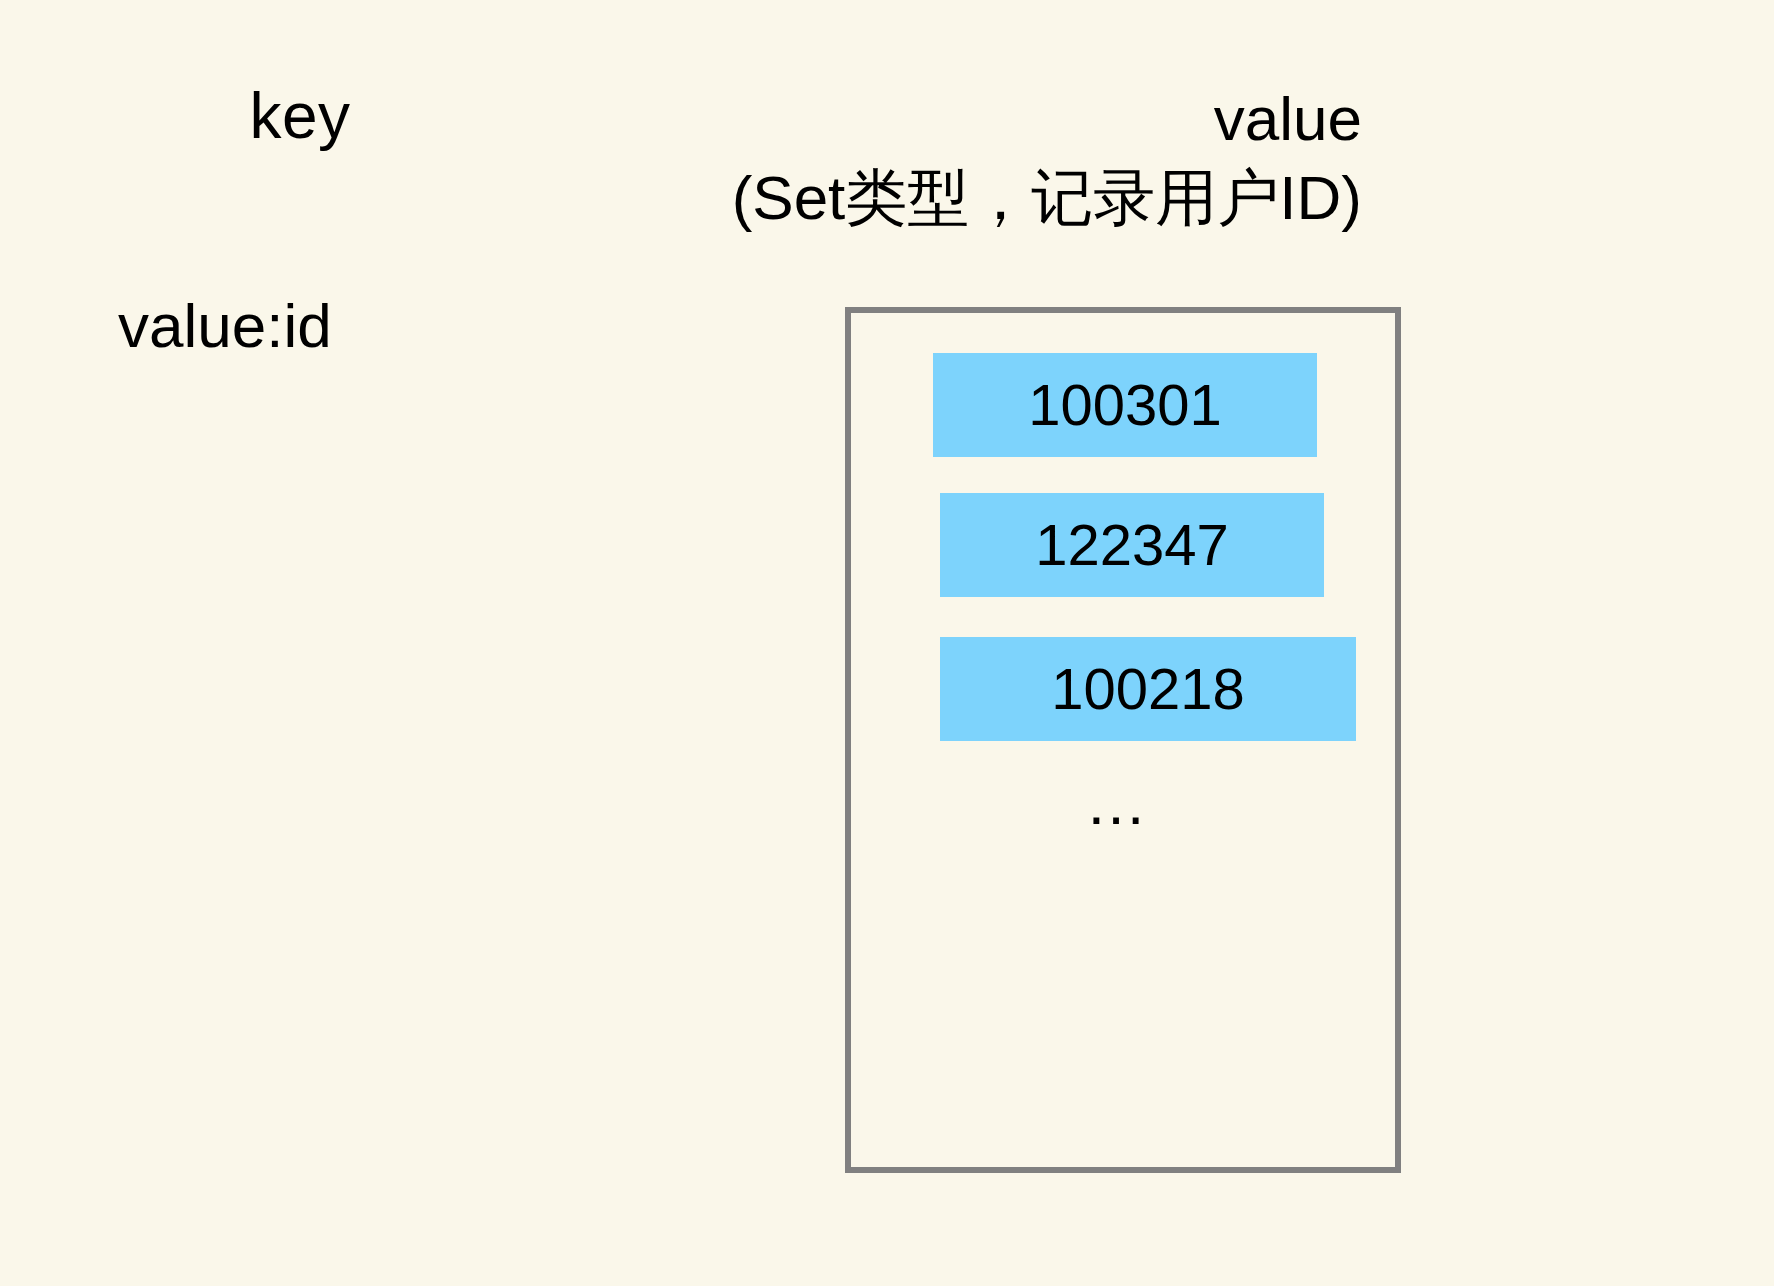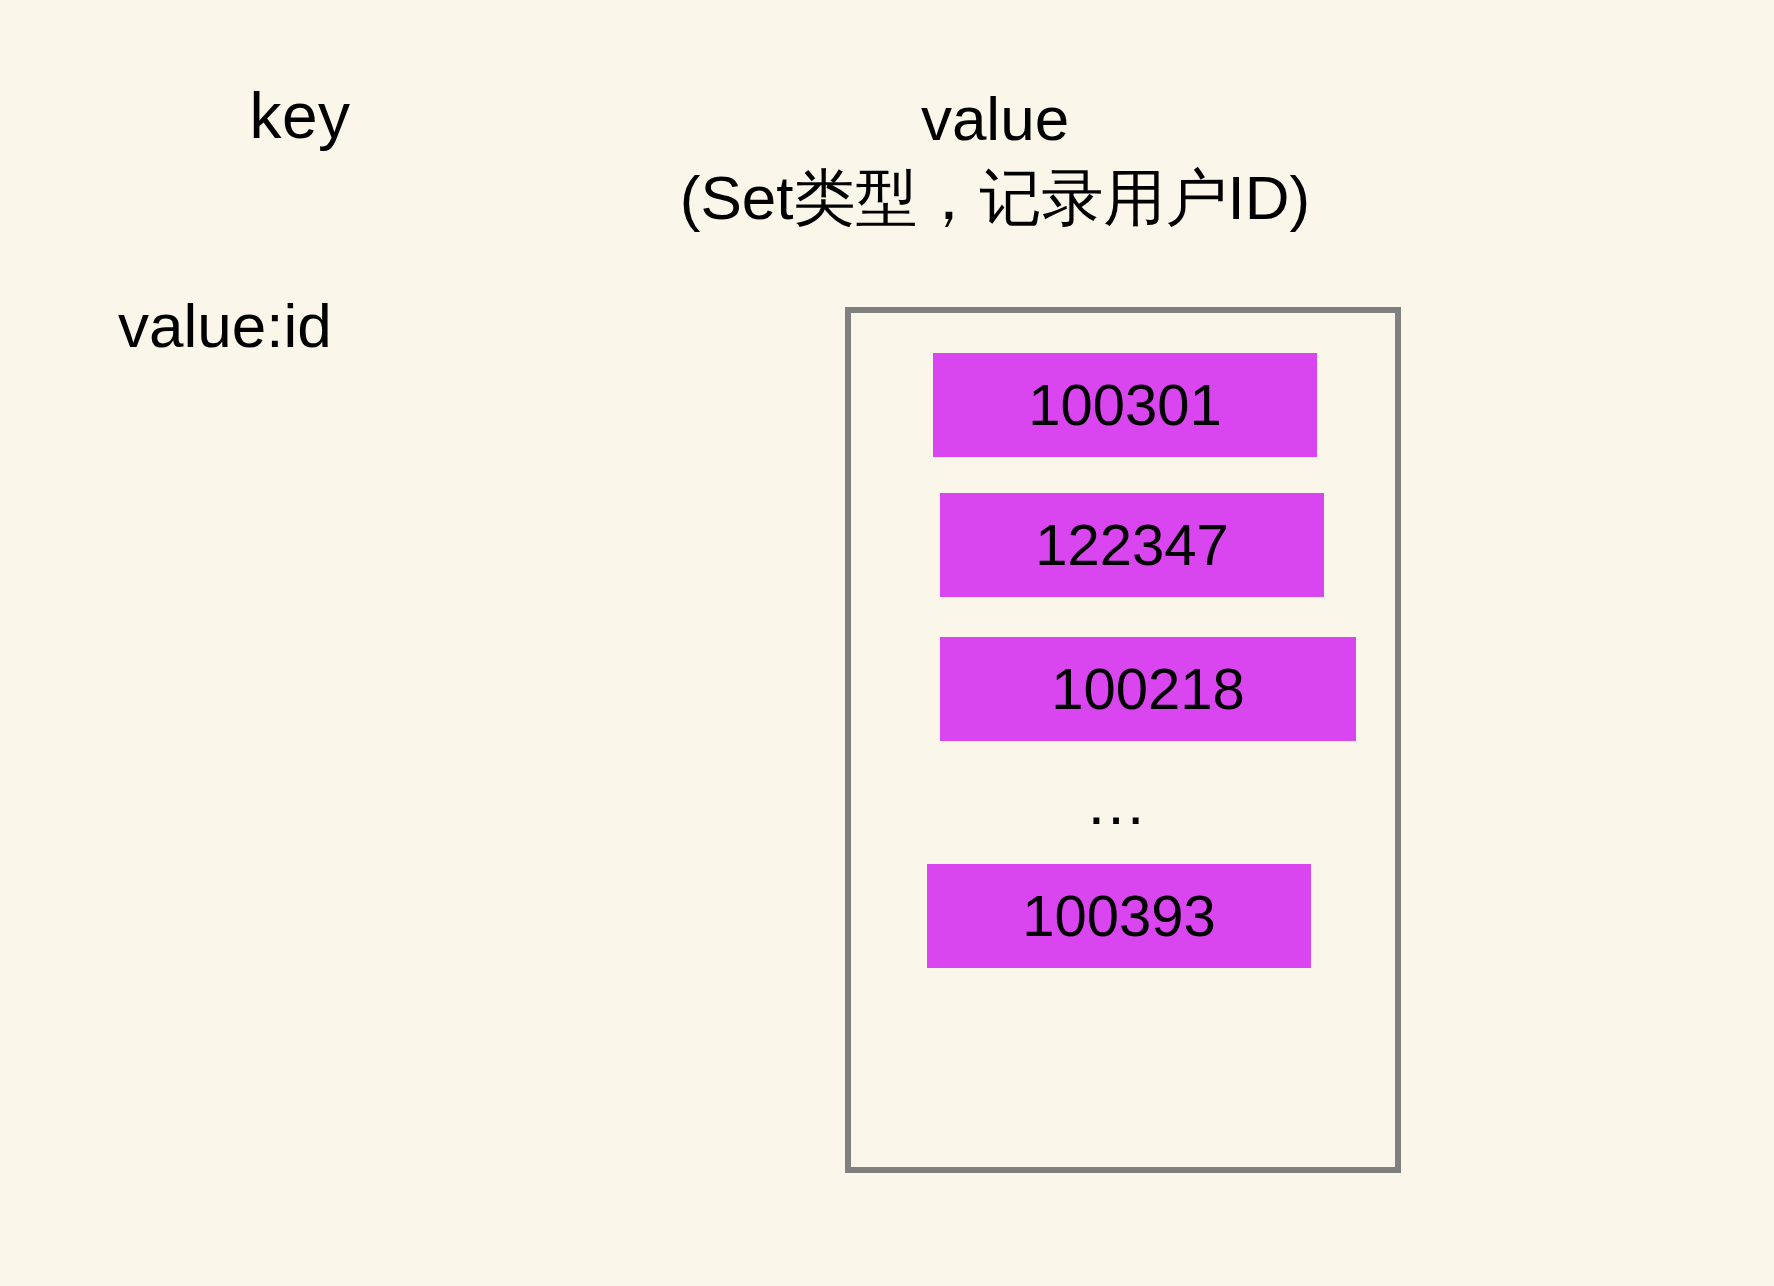--- a/index.html
+++ b/index.html
@@ -39,24 +39,24 @@
     left: 118px;
     top: 292px;
     font-size: 62px;
     line-height: 1.1;
     white-space: nowrap;
   }
 
   
   .value-col-header {
     position: absolute;
-    left: 600px;
+    left: 572px;
     top: 84px;
     width: 790px;
-    text-align: center;
+    text-align: right;
   }
   .value-col-title {
     font-size: 62px;
     line-height: 1.12;
     white-space: nowrap;
   }
   .value-col-subtitle {
     font-size: 62px;
     line-height: 1.18;
     white-space: nowrap;
@@ -75,21 +75,21 @@
     background: #faf7ea;
   }
 
   .set-items {
     position: absolute;
     inset: 0;
   }
 
   .set-chip {
     position: absolute;
-    background: #d946ef;
+    background: #7dd3fc;
     color: #000000;
     font-size: 58px;
     line-height: 1;
     display: flex;
     align-items: center;
     justify-content: center;
     white-space: nowrap;
   }
 
   .chip-0 { left: 82px;  top: 40px;  width: 384px; height: 104px; }
@@ -130,18 +130,17 @@
     <div class="set-items">
 
       <div class="set-chip chip-0">100301</div>
 
       <div class="set-chip chip-1">122347</div>
 
       <div class="set-chip chip-2">100218</div>
 
       <div class="set-ellipsis">…</div>
 
-      <div class="set-chip chip-3">100393</div>
 
     </div>
   </div>
 
 </div>
 
 </body></html>

